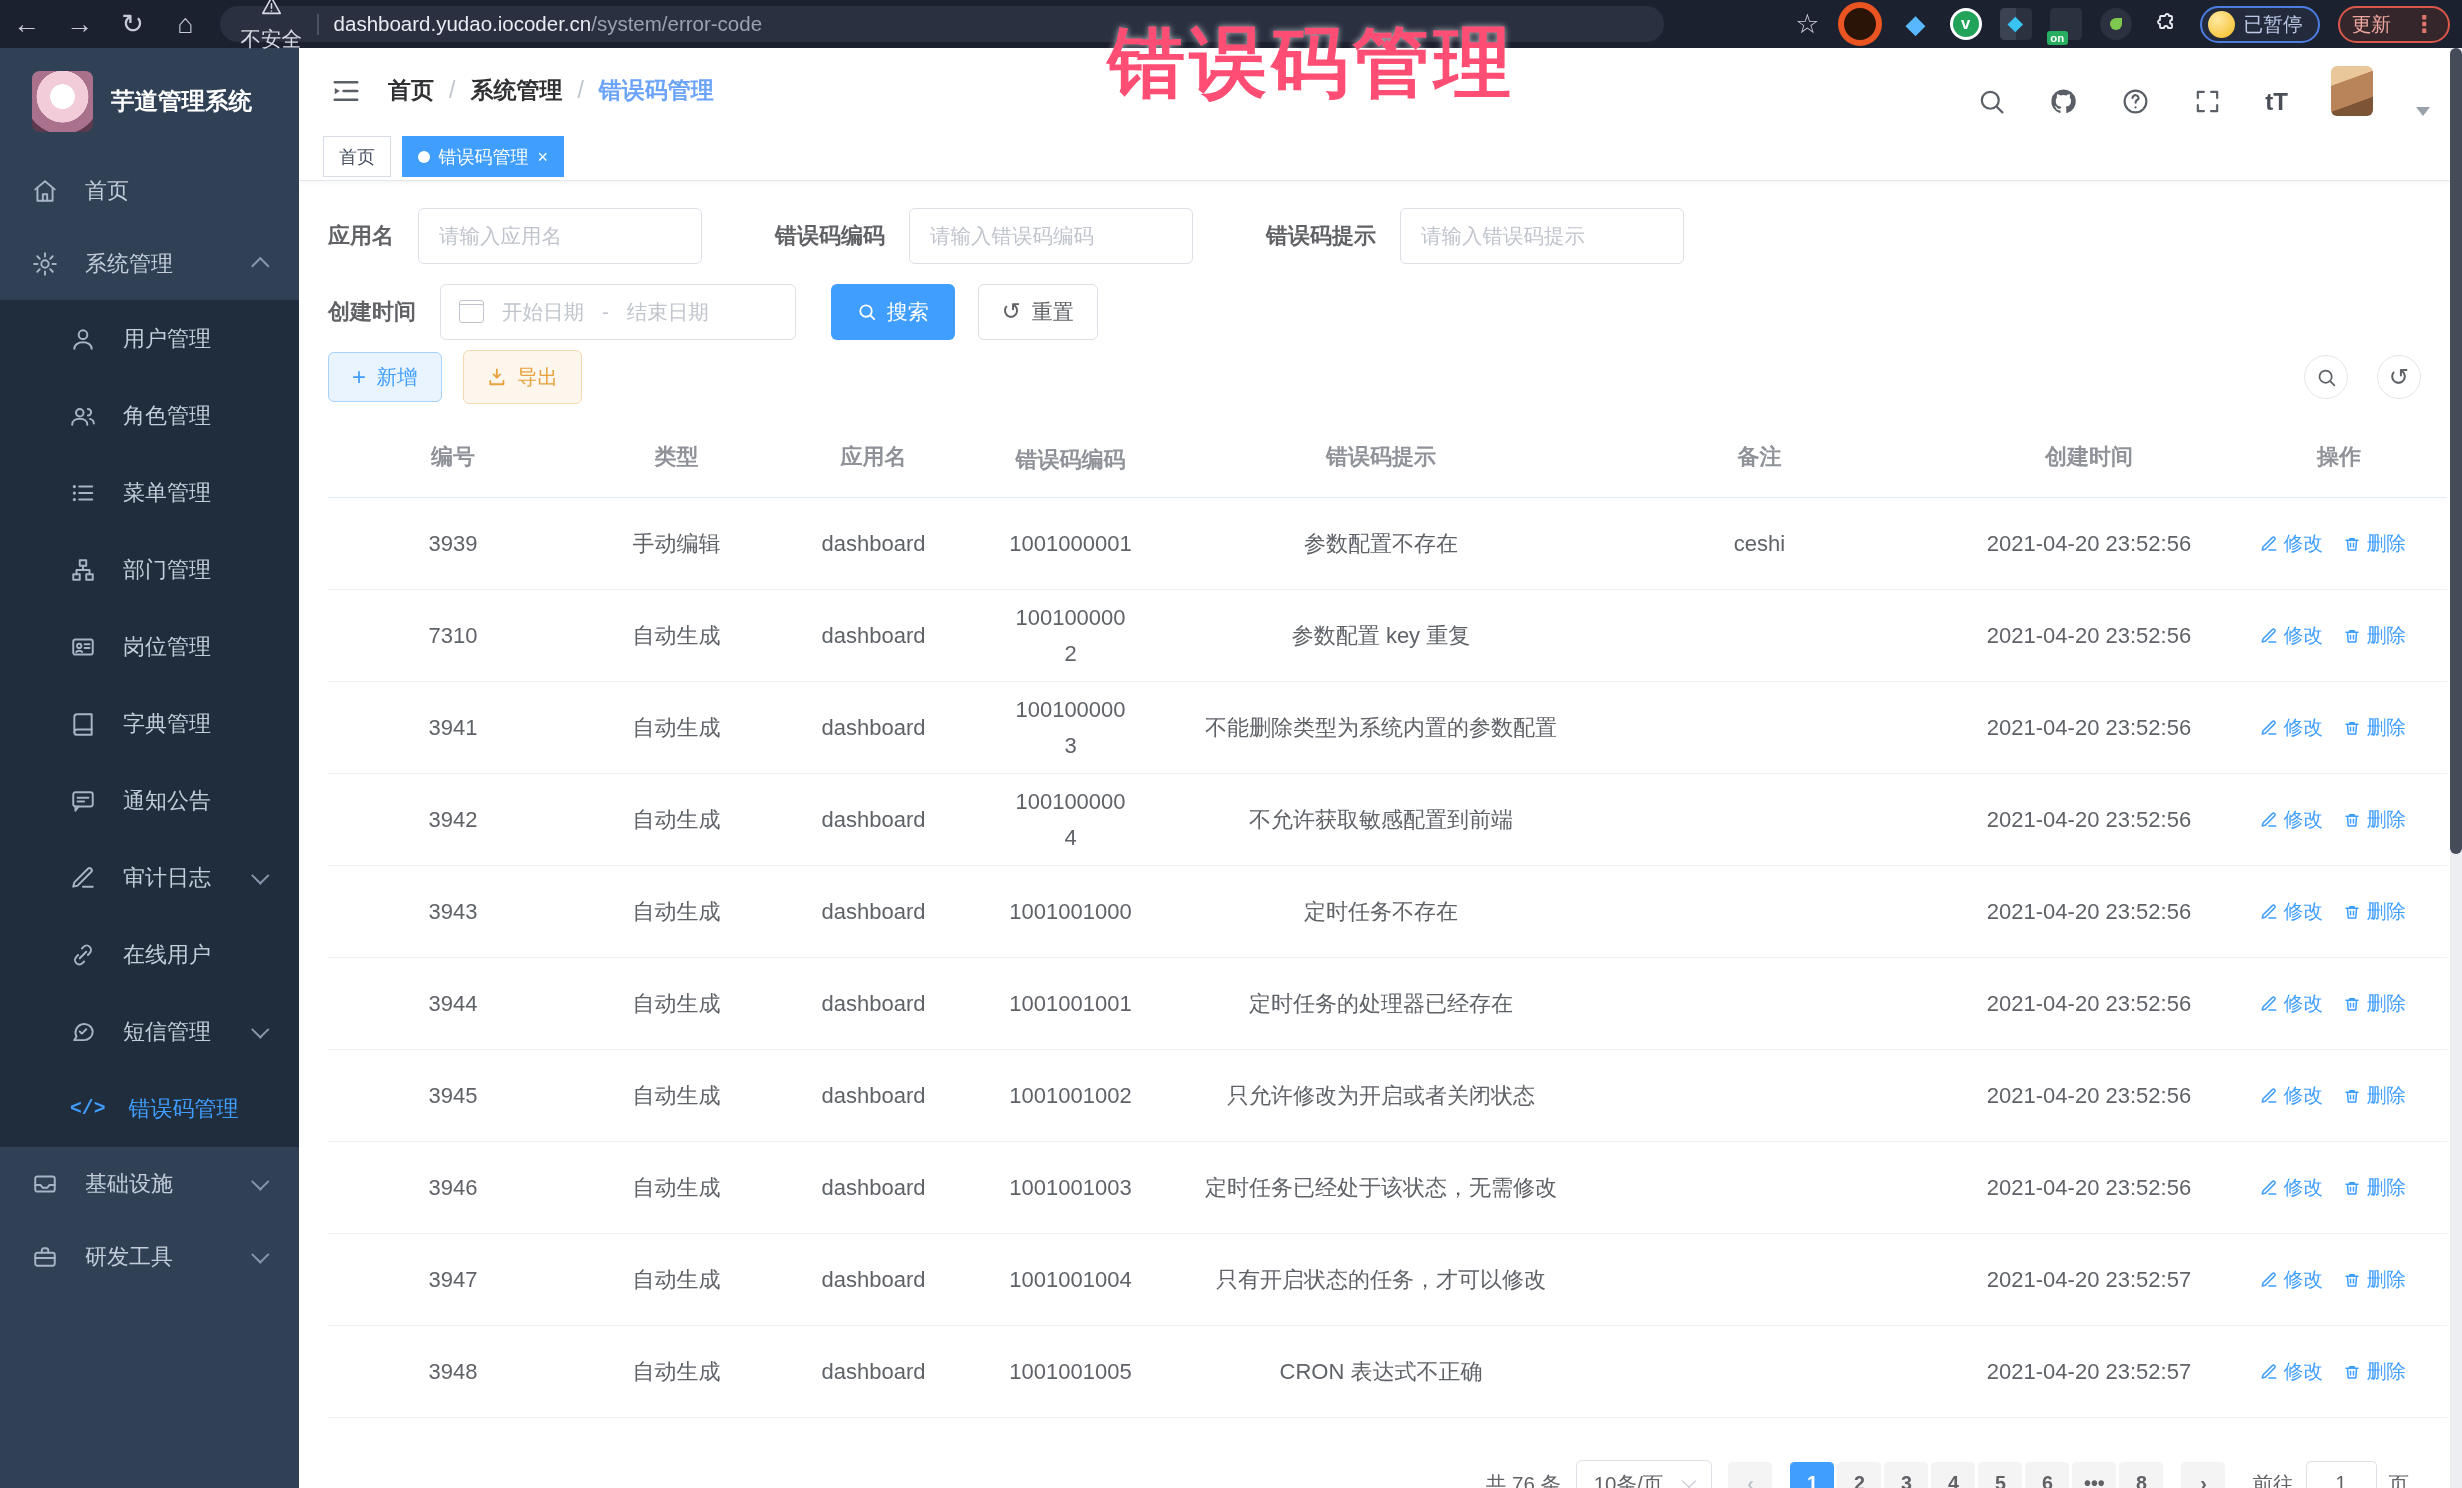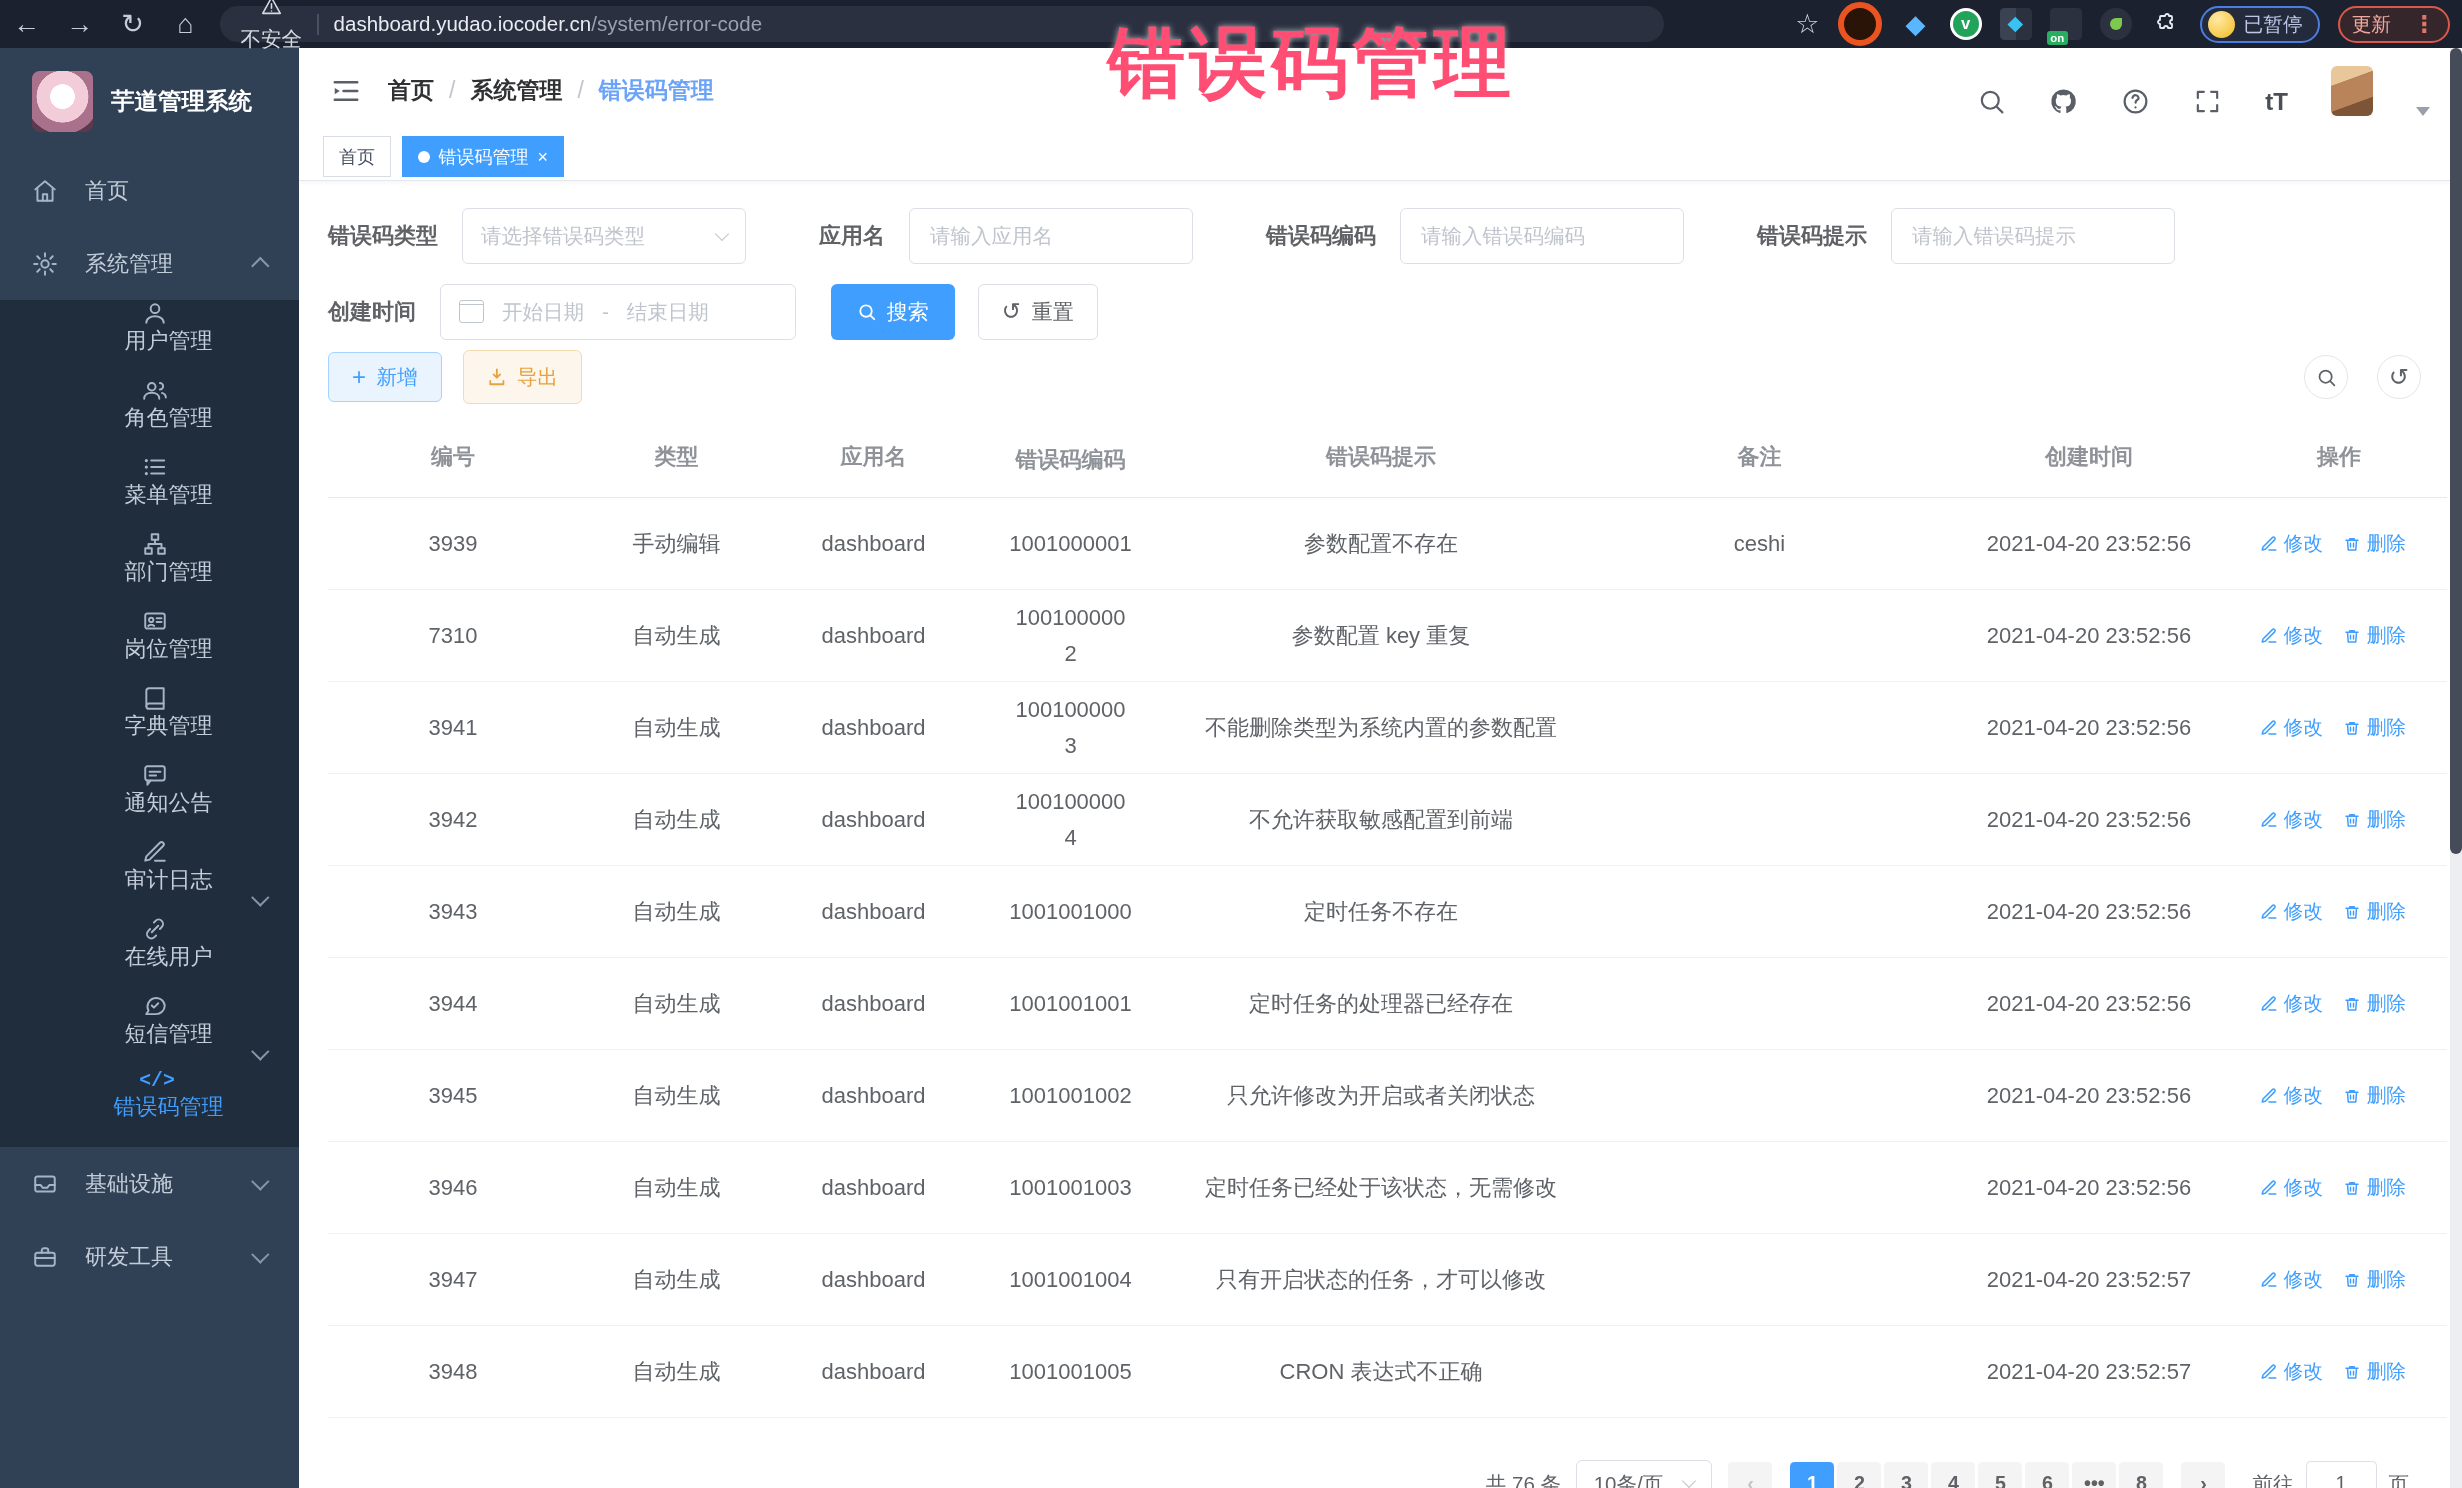--- a/index.html
+++ b/index.html
@@ -44,21 +44,21 @@
 
   
   .sidebar{position:absolute;top:48px;left:0;bottom:0;width:299px;background:#304156;color:#c3cdd9;}
   .logo{display:flex;align-items:center;gap:18px;height:106px;padding-left:32px;}
   .logo-img{width:61px;height:61px;border-radius:7.6px;flex:none;
             background:radial-gradient(circle at 50% 42%,#fff 0 26%,#f2cdd9 27% 55%,#a9718b 56% 80%,#5c3a4d 81%);}
   .logo-title{color:#fff;font-size:23.5px;font-weight:bold;white-space:nowrap;}
   .mi{display:flex;align-items:center;height:73px;padding:0 32px;font-size:22px;cursor:pointer;white-space:nowrap;}
   .mi .ic{margin-right:27px;color:#a7b4c6;flex:none;}
   .submenu{background:#1f2d3d;}
-  .submenu .mi{height:77px;padding-left:70px;flex-direction:column;}
+  .submenu .mi{height:77px;padding-left:70px;}
   .mi.active{color:#409eff;}
   .mi.active .ic,.mi.active .code-ic{color:#409eff;}
   .code-ic{font-family:"Liberation Mono","DejaVu Sans Mono",monospace;font-size:19.7px;font-weight:bold;color:#a7b4c6;margin-right:23px;}
   .chev{width:10.6px;height:10.6px;border-right:2.3px solid #8796aa;border-bottom:2.3px solid #8796aa;margin-left:auto;flex:none;}
   .chev.down{transform:rotate(45deg);margin-top:-4.5px;}
   .chev.up{transform:rotate(-135deg);margin-top:6px;}
 
   
   .main{position:absolute;top:48px;left:299px;right:0;bottom:0;background:#fff;overflow:hidden;}
   .appbar{height:85px;display:flex;align-items:center;padding:0 32px;}
@@ -361,27 +361,20 @@
       <span>错误码管理</span>
       <span class="tag-close">×</span>
     </span>
   </div>
 
   <div class="content">
 
     <div class="filters">
       <div class="frow">
         <div class="fitem">
-          <span class="flabel">错误码类型</span>
-          <div class="fctrl select">
-            <span>请选择错误码类型</span>
-            <span class="sel-chev"></span>
-          </div>
-        </div>
-        <div class="fitem">
           <span class="flabel">应用名</span>
           <div class="fctrl inputw">
             <input placeholder="请输入应用名" style="">
           </div>
         </div>
         <div class="fitem">
           <span class="flabel">错误码编码</span>
           <div class="fctrl inputw">
             <input placeholder="请输入错误码编码" style="">
           </div>

